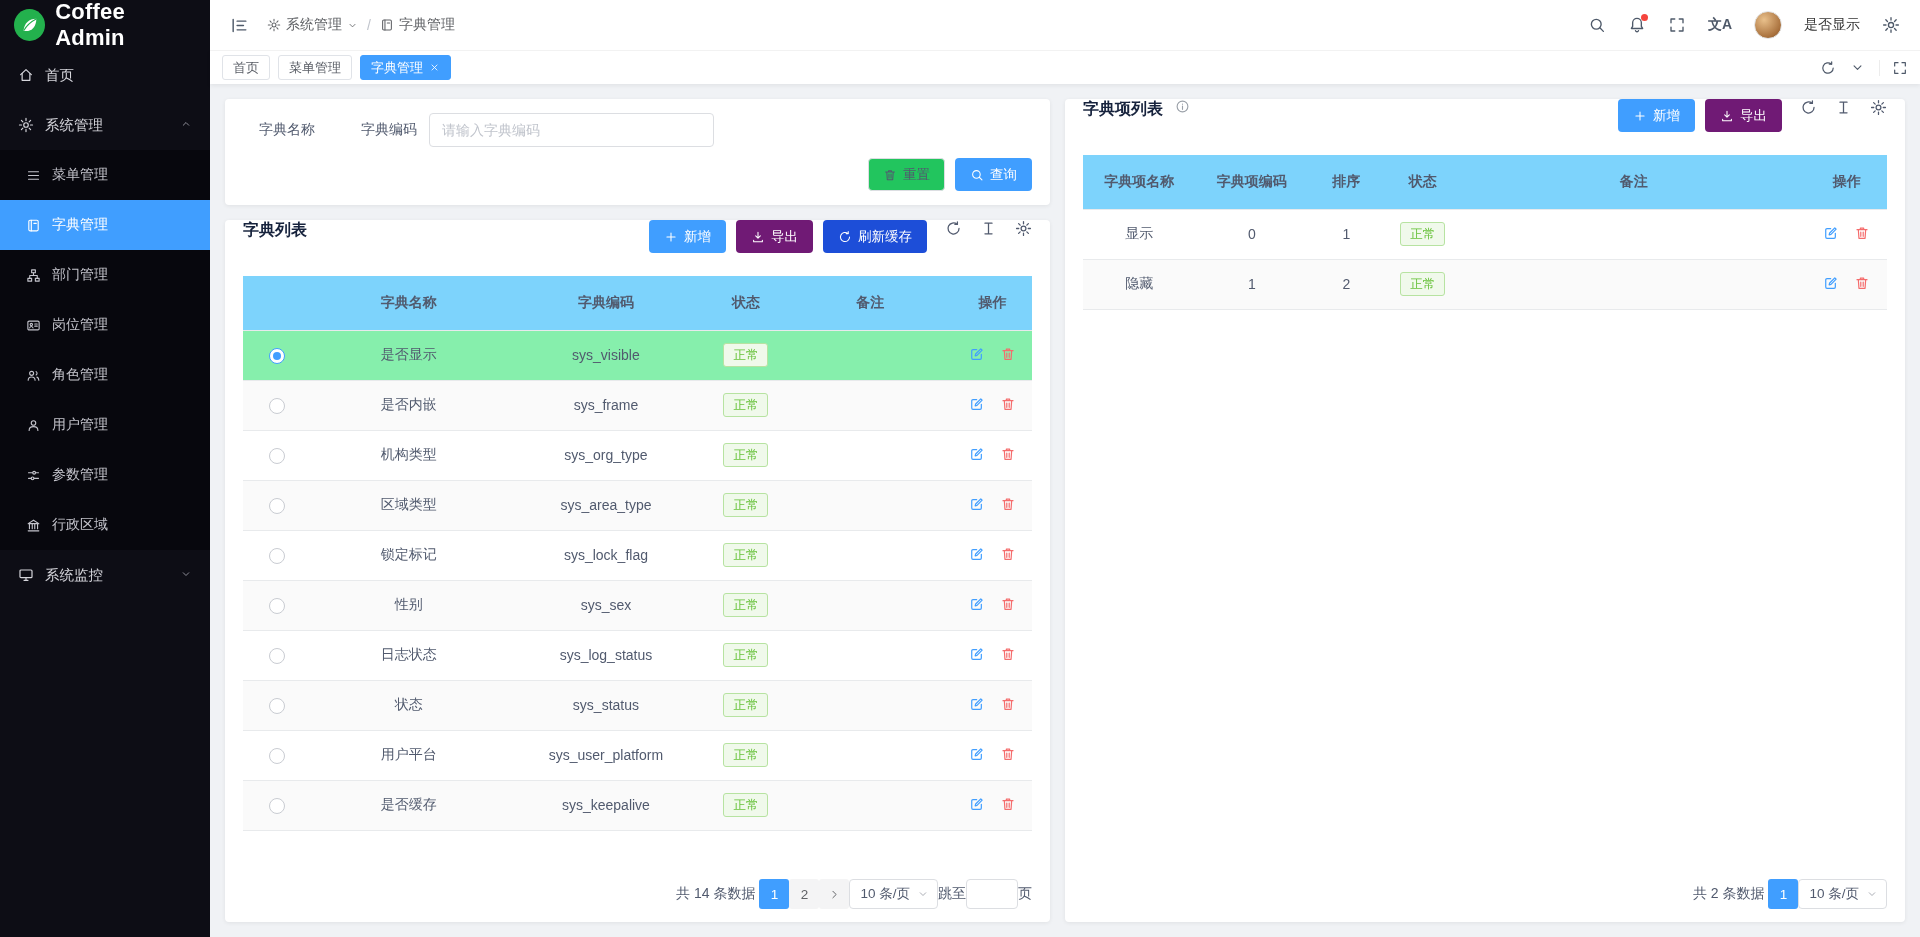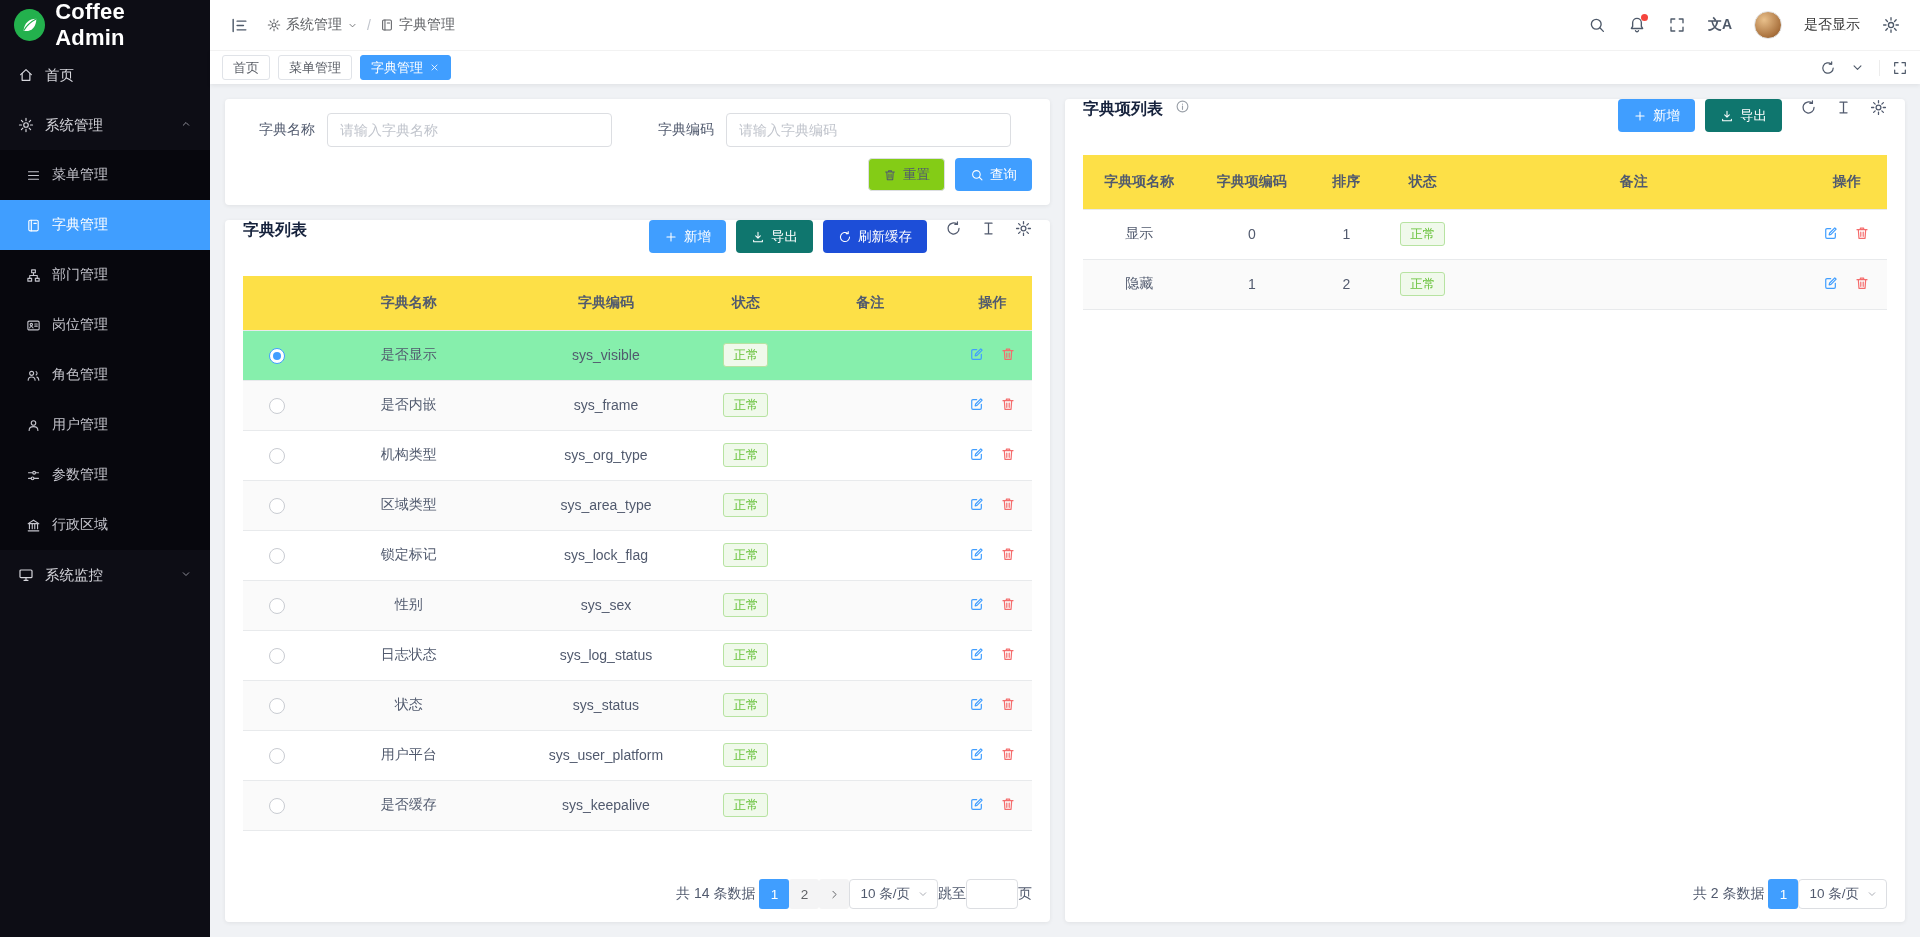--- a/index.html
+++ b/index.html
@@ -54,36 +54,36 @@
 
   
   .search-card { padding:14px 18px; display:flex; flex-direction:column; gap:11px; flex-shrink:0; }
   .form-row { display:flex; gap:30px; }
   .form-item { display:flex; align-items:center; gap:12px; }
   .form-item label { width:72px; text-align:right; color:#515a6e; flex-shrink:0; }
   .form-item input { width:285px; height:34px; border:1px solid #dcdee2; border-radius:4px; padding:0 12px; font-size:14px; color:#515a6e; outline:none; font-family:inherit; }
   .form-item input::placeholder { color:#c0c4cc; }
   .btn-row { display:flex; justify-content:flex-end; gap:10px; }
 
-  .btn { display:inline-flex; align-items:center; gap:6px; height:33px; padding:0 14px; border-radius:4px; border:1px solid transparent; font-size:13.5px; cursor:pointer; font-family:inherit; background:#84cc16; line-height:1; }
+  .btn { display:inline-flex; align-items:center; gap:6px; height:33px; padding:0 14px; border-radius:4px; border:1px solid transparent; font-size:13.5px; cursor:pointer; font-family:inherit; background:#22c55e; line-height:1; }
   .btn .icon { color:inherit; }
   .btn.default { border-color:#dcdee2; color:#515a6e; }
   .btn.primary { background:#409eff; color:#fff; }
-  .btn.warning { background:#0f766e; color:#fff; }
+  .btn.warning { background:#701a75; color:#fff; }
   .btn.success { background:#1d4ed8; color:#fff; }
 
   
   .list-card { flex:1; display:flex; flex-direction:column; padding:0 18px 13px; min-height:0; min-width:0; }
   .card-header { height:56px; display:flex; align-items:flex-start; gap:10px; flex-shrink:0; }
   .card-title { font-size:16px; font-weight:bold; color:#17233d; }
   .title-info { color:#9aa0a8; margin-left:2px; cursor:pointer; }
   .tool-icon { color:#515a6e; cursor:pointer; display:inline-flex; margin-left:8px; }
 
   table.data-table { width:100%; border-collapse:collapse; table-layout:fixed; flex-shrink:0; }
-  .data-table th { background:#fde047; height:54px; font-size:14px; color:#515a6e; font-weight:bold; text-align:center; border-bottom:1px solid #e8eaec; padding:0 6px; }
+  .data-table th { background:#7dd3fc; height:54px; font-size:14px; color:#515a6e; font-weight:bold; text-align:center; border-bottom:1px solid #e8eaec; padding:0 6px; }
   .data-table td { height:50px; text-align:center; font-size:14px; color:#515a6e; border-bottom:1px solid #e8eaec; padding:0 6px; overflow:hidden; white-space:nowrap; text-overflow:ellipsis; }
   .data-table tbody tr { background:#fff; cursor:default; }
   .data-table tbody tr:nth-child(even) { background:#fafafa; }
   .data-table tbody tr.selected { background:#86efac; }
 
   .radio { display:inline-block; width:16px; height:16px; border-radius:50%; border:1px solid #c9ccd2; background:#fff; vertical-align:middle; position:relative; cursor:pointer; }
   .radio.checked { border-color:#409eff; }
   .radio.checked::after { content:""; position:absolute; inset:3px; border-radius:50%; background:#409eff; }
 
   .tag { display:inline-block; padding:3px 9px; font-size:12.5px; color:#67c23a; background:#f0f9eb; border:1px solid #b7e3a1; border-radius:3px; line-height:1.3; }
@@ -336,21 +336,20 @@
   </div>
 
   <div class="content">
 
     <div class="left-col">
 
       <section class="card search-card">
         <div class="form-row">
           <div class="form-item">
             <label>字典名称</label>
-            <input type="text" placeholder="请输入字典名称" style="">
           </div>
           <div class="form-item">
             <label>字典编码</label>
             <input type="text" placeholder="请输入字典编码" style="">
           </div>
         </div>
         <div class="btn-row">
           <button class="btn default">
             <span class="icon">
                 <svg viewBox="0 0 24 24" width="14" height="14">

